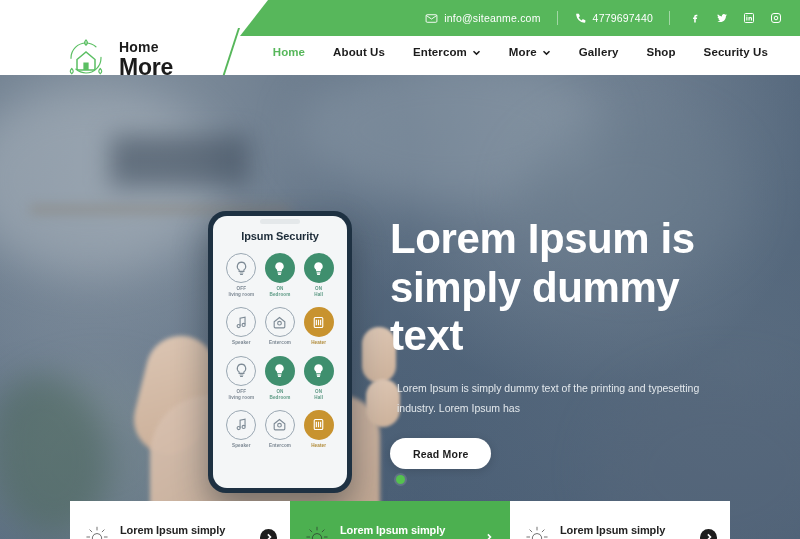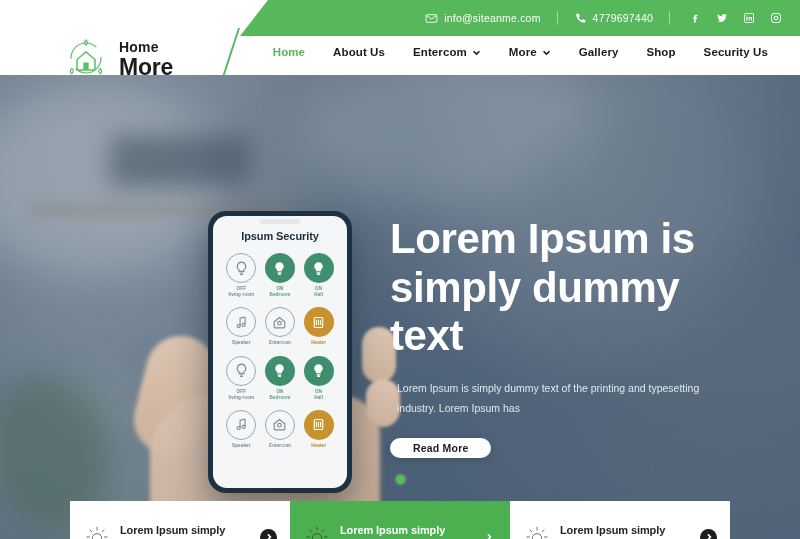--- a/index.html
+++ b/index.html
@@ -113,21 +113,21 @@
   .cell-lbl{font-size:4.6px;line-height:1.35;text-align:center;color:#7b8792;font-weight:bold;letter-spacing:.1px;}
   .cell-lbl.onl{color:#5d9a85;}
   .cell-lbl.amb{color:#b08a37;}
 
   
   .copy{position:absolute;left:390px;top:140px;width:340px;}
   .h1{font-size:42px;line-height:1.16;font-weight:bold;color:#ffffff;letter-spacing:-.4px;margin:0 0 18px 0;}
   .sub{font-size:10.5px;line-height:1.85;color:#e3e8ec;margin:0 0 20px 7px;max-width:310px;}
   .btn{
     display:inline-flex;align-items:center;justify-content:center;
-    height:20px;padding:0 23px;border-radius:17px;background:#ffffff;
+    height:31px;padding:0 23px;border-radius:17px;background:#ffffff;
     font-size:10.5px;font-weight:bold;color:#1c1c1c;cursor:pointer;border:none;
     box-shadow:0 2px 10px rgba(0,0,0,.14);letter-spacing:.2px;
   }
 
   .dots{position:absolute;left:0;right:0;top:400px;display:flex;justify-content:center;gap:7px;}
   .dot{width:9px;height:9px;border-radius:50%;background:#55c14f;cursor:pointer;box-shadow:0 0 0 2px rgba(255,255,255,.12);}
 
   
   .cards{position:absolute;left:70px;top:501px;width:660px;height:60px;display:flex;z-index:20;}
   .card{

